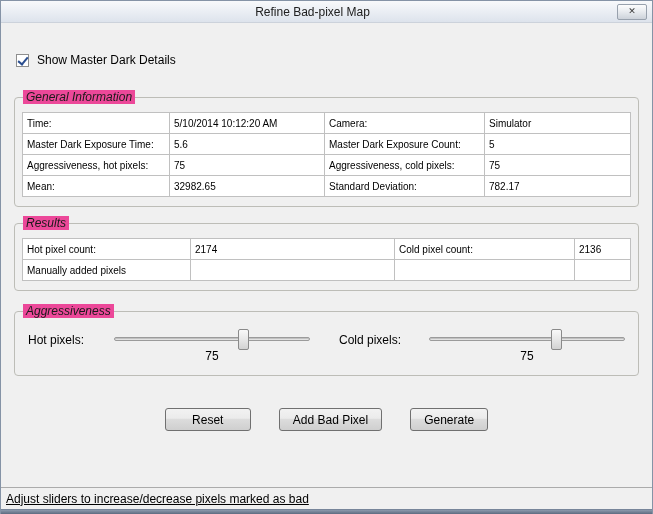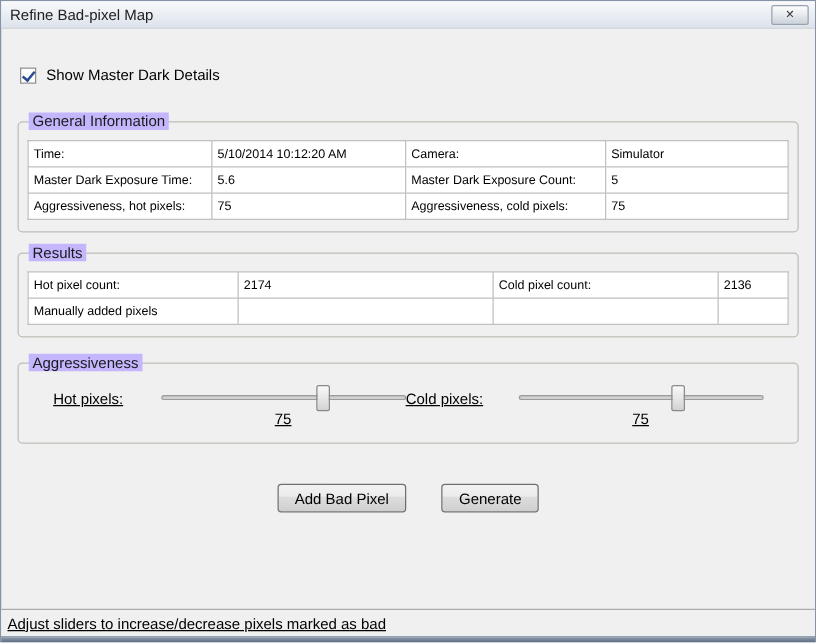--- a/index.html
+++ b/index.html
@@ -17,20 +17,21 @@
     border: 1px solid #8593a6;
     border-bottom: none;
   }
   
   .titlebar {
     height: 22px; flex: 0 0 22px;
     background: linear-gradient(#f8f9fb, #e9edf3 55%, #dde3ec);
     border-bottom: 1px solid #ccd2db;
     display: flex; align-items: center;
     padding: 0 5px 0 7px;
+    text-align: center;
   }
   .titlebar .title { flex: 1; font-size: 12px; color: #202020; }
   .close-btn {
     width: 30px; height: 16px;
     border: 1px solid #98a1ad;
     border-radius: 2px;
     background: linear-gradient(#fdfdfd, #e9ecf0 45%, #ccd2da);
     display: flex; align-items: center; justify-content: center;
     font-size: 9px; line-height: 9px; color: #3c3c3c;
     cursor: default;
@@ -57,38 +58,39 @@
   }
   
   .groupbox {
     position: relative;
     border: 1px solid #bdbdb7;
     border-radius: 4px;
     padding: 14px 7px 9px 7px;
   }
   .groupbox .gb-label {
     position: absolute; top: -8px; left: 8px;
-    background: #c4b5fd;
+    background: #ec4899;
     padding: 0 3px;
     color: #1a1a1a;
+    font-style: italic;
   }
   .gb-general { margin-top: 30px; }
   .gb-results { margin-top: 16px; }
   .gb-aggr    { margin-top: 20px; padding-bottom: 12px; }
   
   table { border-collapse: collapse; width: 100%; background: #fff; table-layout: fixed; }
   td {
     border: 1px solid #c0c0c0;
     height: 21px;
     padding: 1px 4px;
     font-size: 10px;
     overflow: hidden; white-space: nowrap;
   }
   
-  .agg-row { display: flex; justify-content: center; padding: 2px 6px 0 6px; text-decoration: underline; }
+  .agg-row { display: flex; justify-content: space-between; padding: 2px 6px 0 6px; }
   .slider-group { display: flex; }
   .slider-label { width: 86px; padding-top: 5px; }
   .slider-label.cold { width: 90px; }
   .slider-col { width: 196px; }
   .slider-track {
     position: relative;
     height: 4px; width: 196px;
     margin-top: 9px;
     background: #e6e6e6;
     border: 1px solid #9b9b9b;
@@ -176,20 +178,26 @@
           <td>Master Dark Exposure Time:</td>
           <td>5.6</td>
           <td>Master Dark Exposure Count:</td>
           <td>5</td>
         </tr>
         <tr>
           <td>Aggressiveness, hot pixels:</td>
           <td>75</td>
           <td>Aggressiveness, cold pixels:</td>
           <td>75</td>
+        </tr>
+        <tr>
+          <td>Mean:</td>
+          <td>32982.65</td>
+          <td>Standard Deviation:</td>
+          <td>782.17</td>
         </tr>
       </tbody>
         </table>
     </div>
 
     <div class="groupbox gb-results">
       <span class="gb-label">Results</span>
       <table>
         <colgroup>
             <col style="width:168px">
@@ -232,20 +240,21 @@
             <div class="slider-track">
               <div class="slider-thumb" style="left: calc(65% - 5px);"></div>
             </div>
             <div class="slider-value">75</div>
           </div>
         </div>
       </div>
     </div>
 
     <div class="button-row">
+      <button class="btn reset">Reset</button>
       <button class="btn addbad">Add Bad Pixel</button>
       <button class="btn generate">Generate</button>
     </div>
 
   </div>
 
   <div class="statusbar">
     <span>Adjust sliders to increase/decrease pixels marked as bad</span>
   </div>
 

